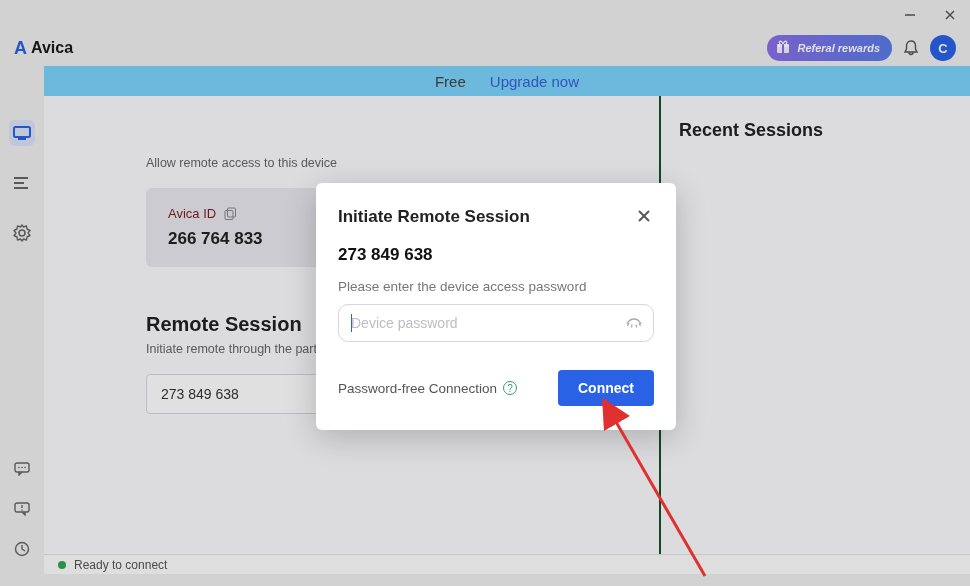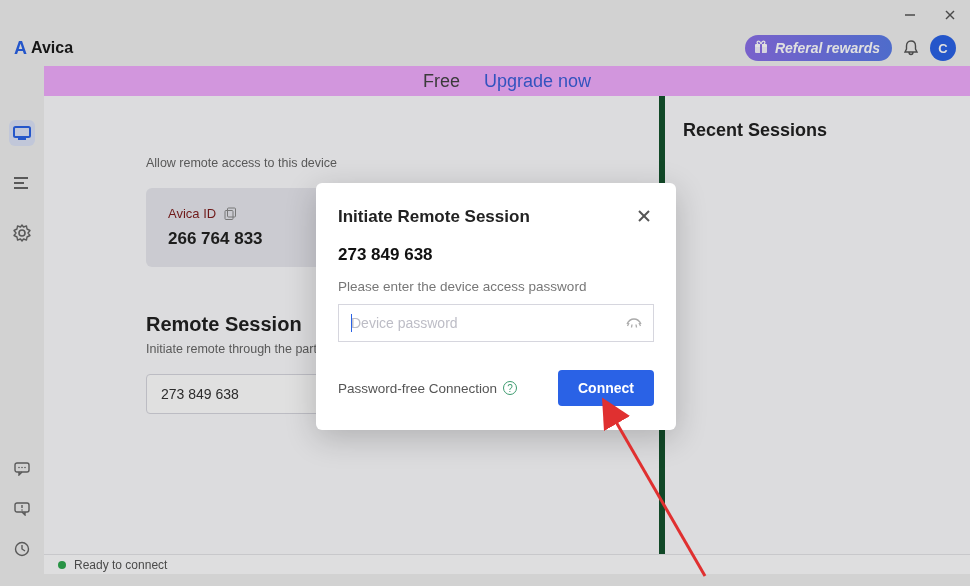--- a/index.html
+++ b/index.html
@@ -4,34 +4,34 @@
   <style>
     * { box-sizing: border-box; margin: 0; padding: 0; font-family: -apple-system, BlinkMacSystemFont, "Segoe UI", Arial, sans-serif; }
     body { width: 970px; height: 586px; overflow: hidden; position: relative; background: #f0f0f0; }
     .dim-overlay { position: absolute; inset: 0; background: rgba(0,0,0,0.12); z-index: 50; pointer-events: none; }
     .titlebar { height: 30px; background: #f0f0f0; display: flex; justify-content: flex-end; align-items: center; padding-right: 8px; gap: 16px; }
     .win-btn { width: 24px; height: 24px; display: flex; align-items: center; justify-content: center; color: #555; }
     .header { height: 36px; display: flex; align-items: center; padding: 0 14px; background: #f0f0f0; justify-content: space-between; }
     .logo { display: flex; align-items: center; gap: 4px; font-weight: 700; color: #1a1a1a; font-size: 16px; }
     .logo-mark { color: #2a62e6; font-weight: 900; font-size: 18px; }
     .header-right { display: flex; align-items: center; gap: 10px; }
-    .referral { background: linear-gradient(90deg, #8a6fe8, #5a7be8); border-radius: 16px; padding: 4px 12px 4px 8px; display: flex; align-items: center; gap: 6px; color: #fff; font-size: 14px; font-style: italic; font-weight: 600; line-height: 1; }
+    .referral { background: linear-gradient(90deg, #8a6fe8, #5a7be8); border-radius: 16px; padding: 4px 12px 4px 8px; display: flex; align-items: center; gap: 6px; color: #fff; font-size: 11px; font-style: italic; font-weight: 600; line-height: 1; }
     .bell { width: 18px; height: 18px; color: #555; }
     .avatar { width: 26px; height: 26px; border-radius: 50%; background: #2a62e6; color: #fff; display: flex; align-items: center; justify-content: center; font-size: 13px; font-weight: 600; }
-    .promo-bar { height: 30px; background: #f0abfc; display: flex; align-items: center; justify-content: center; gap: 24px; font-size: 18px; margin-left: 44px; }
+    .promo-bar { height: 30px; background: #7dd3fc; display: flex; align-items: center; justify-content: center; gap: 24px; font-size: 15px; margin-left: 44px; }
     .promo-free { color: #444; }
     .promo-upgrade { color: #3a5fd9; }
     .main { display: flex; height: calc(586px - 30px - 36px - 30px - 20px); }
     .sidebar { width: 44px; background: #f0f0f0; display: flex; flex-direction: column; align-items: center; padding-top: 24px; gap: 24px; }
     .sidebar-bottom { position: absolute; left: 0; bottom: 24px; width: 44px; display: flex; flex-direction: column; align-items: center; gap: 14px; }
     .side-icon { width: 26px; height: 26px; display: flex; align-items: center; justify-content: center; color: #666; border-radius: 6px; }
     .side-icon.active { background: #dce3f7; color: #2a62e6; }
     .content { flex: 1; background: #fbfbfd; display: flex; }
     .left-col { flex: 0 0 615px; padding: 60px 0 0 102px; }
-    .right-col { flex: 1; border-left: 6px solid #14532d; padding: 24px 18px; }
+    .right-col { flex: 1; border-left: 2px solid #14532d; padding: 24px 18px; }
     h2.section { font-size: 20px; font-weight: 700; color: #222; margin-bottom: 6px; }
     .section-sub { font-size: 12.5px; color: #666; margin-bottom: 18px; }
     .id-card { background: #e7e8ee; border-radius: 6px; padding: 18px 22px; display: flex; gap: 56px; margin-bottom: 46px; width: 440px; }
     .id-block { }
     .id-label { font-size: 13px; color: #7f1d1d; margin-bottom: 8px; display: flex; align-items: center; gap: 8px; }
     .id-value { font-size: 17px; font-weight: 700; color: #222; }
     .copy-ic { width: 13px; height: 13px; color: #888; }
     .remote-row { display: flex; gap: 18px; align-items: center; }
     .remote-input { width: 290px; height: 40px; border: 1px solid #d6d6de; border-radius: 4px; padding: 0 14px; font-size: 14px; color: #333; background: #fff; }
     .connect-btn { background: #3d4fb3; color: #fff; border: none; border-radius: 4px; height: 40px; padding: 0 22px; font-size: 14px; font-weight: 600; cursor: pointer; }
@@ -39,21 +39,21 @@
     .statusbar { position: absolute; left: 44px; right: 0; bottom: 12px; height: 20px; background: #fdfdfe; border-top: 1px solid #e4e4e8; display: flex; align-items: center; padding: 0 14px; font-size: 12px; color: #555; gap: 8px; }
     .status-dot { width: 8px; height: 8px; border-radius: 50%; background: #2fa84f; }
     
     .modal { position: absolute; left: 316px; top: 183px; width: 360px; background: #fff; border-radius: 6px; box-shadow: 0 8px 32px rgba(0,0,0,0.2); padding: 24px 22px 24px 22px; z-index: 100; }
     .modal-header { display: flex; justify-content: space-between; align-items: center; margin-bottom: 18px; }
     .modal-title { font-size: 17px; font-weight: 700; color: #222; }
     .modal-close { width: 18px; height: 18px; color: #555; cursor: pointer; }
     .modal-id { font-size: 17px; font-weight: 700; color: #111; margin-bottom: 14px; }
     .modal-sub { font-size: 13.5px; color: #777; margin-bottom: 10px; }
     .pwd-wrap { position: relative; margin-bottom: 28px; }
-    .pwd-input { width: 100%; height: 38px; border: 1px solid #d6d6de; border-radius: 0; padding: 0 40px 0 12px; font-size: 14px; }
+    .pwd-input { width: 100%; height: 38px; border: 1px solid #d6d6de; border-radius: 10px; padding: 0 40px 0 12px; font-size: 14px; }
     .pwd-input::placeholder { color: #bdbdc6; }
     .cursor-caret { position: absolute; left: 13px; top: 10px; width: 1px; height: 18px; background: #2a62e6; }
     .eye-ic { position: absolute; right: 12px; top: 12px; width: 16px; height: 14px; color: #aaa; }
     .modal-footer { display: flex; justify-content: space-between; align-items: center; }
     .pf-link { font-size: 13.5px; color: #555; display: flex; align-items: center; gap: 6px; }
     .help-ic { width: 14px; height: 14px; border: 1px solid #3d9b6f; border-radius: 50%; color: #3d9b6f; font-size: 10px; display: flex; align-items: center; justify-content: center; }
     .modal-connect { background: #2a62e6; color: #fff; border: none; border-radius: 4px; height: 36px; padding: 0 20px; font-size: 14px; font-weight: 600; cursor: pointer; }
     
     .arrow { position: absolute; z-index: 110; pointer-events: none; }
   </style>

